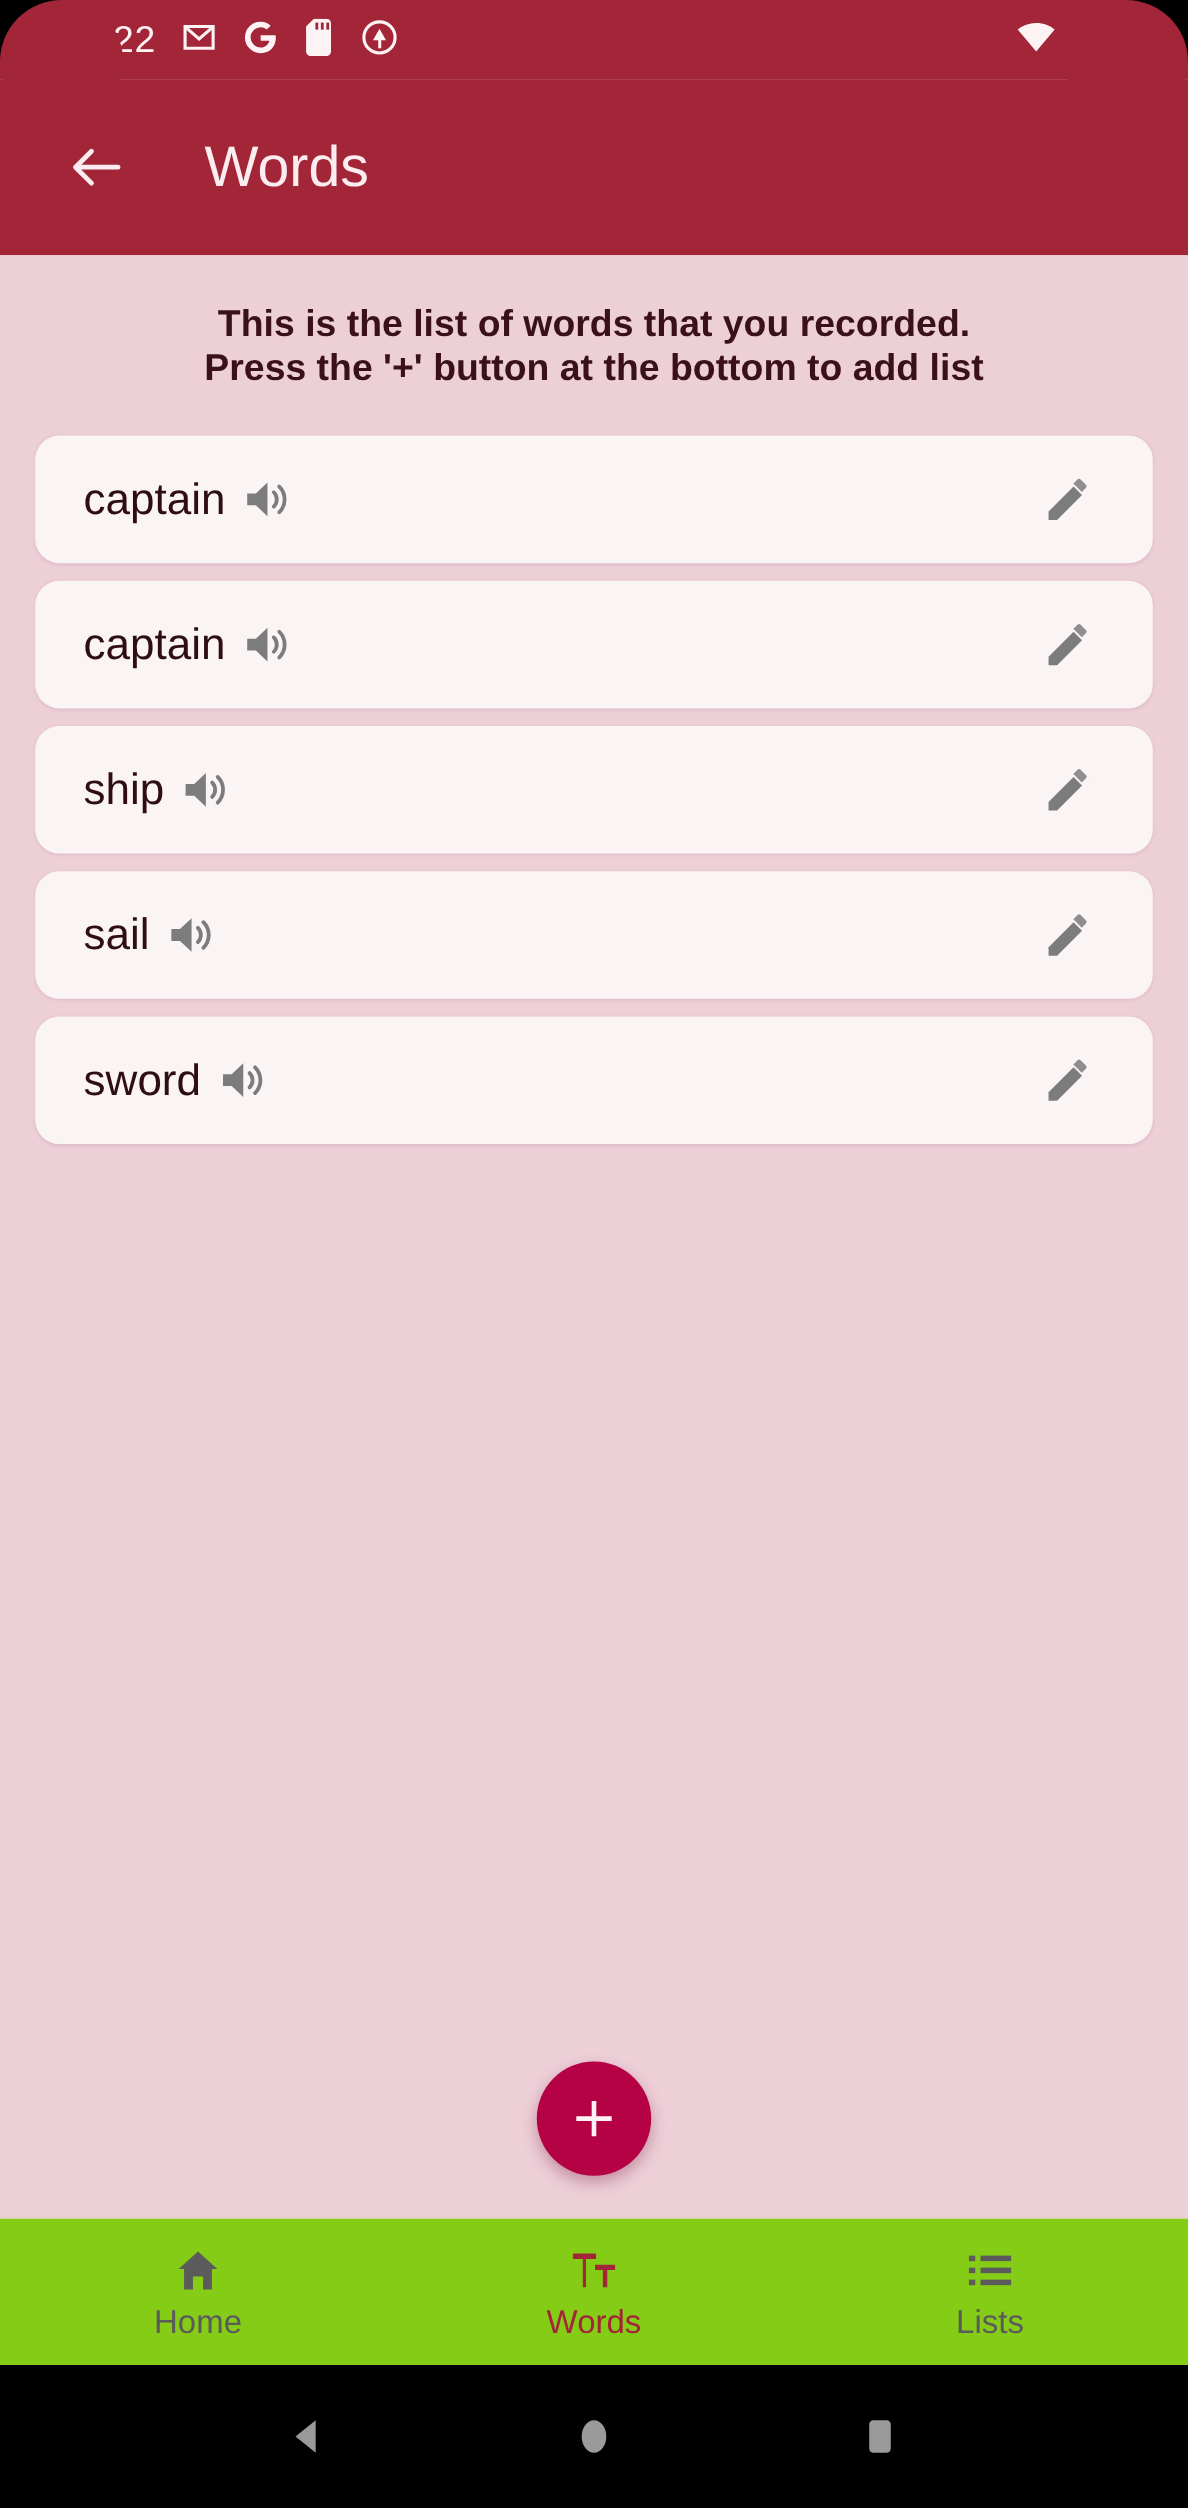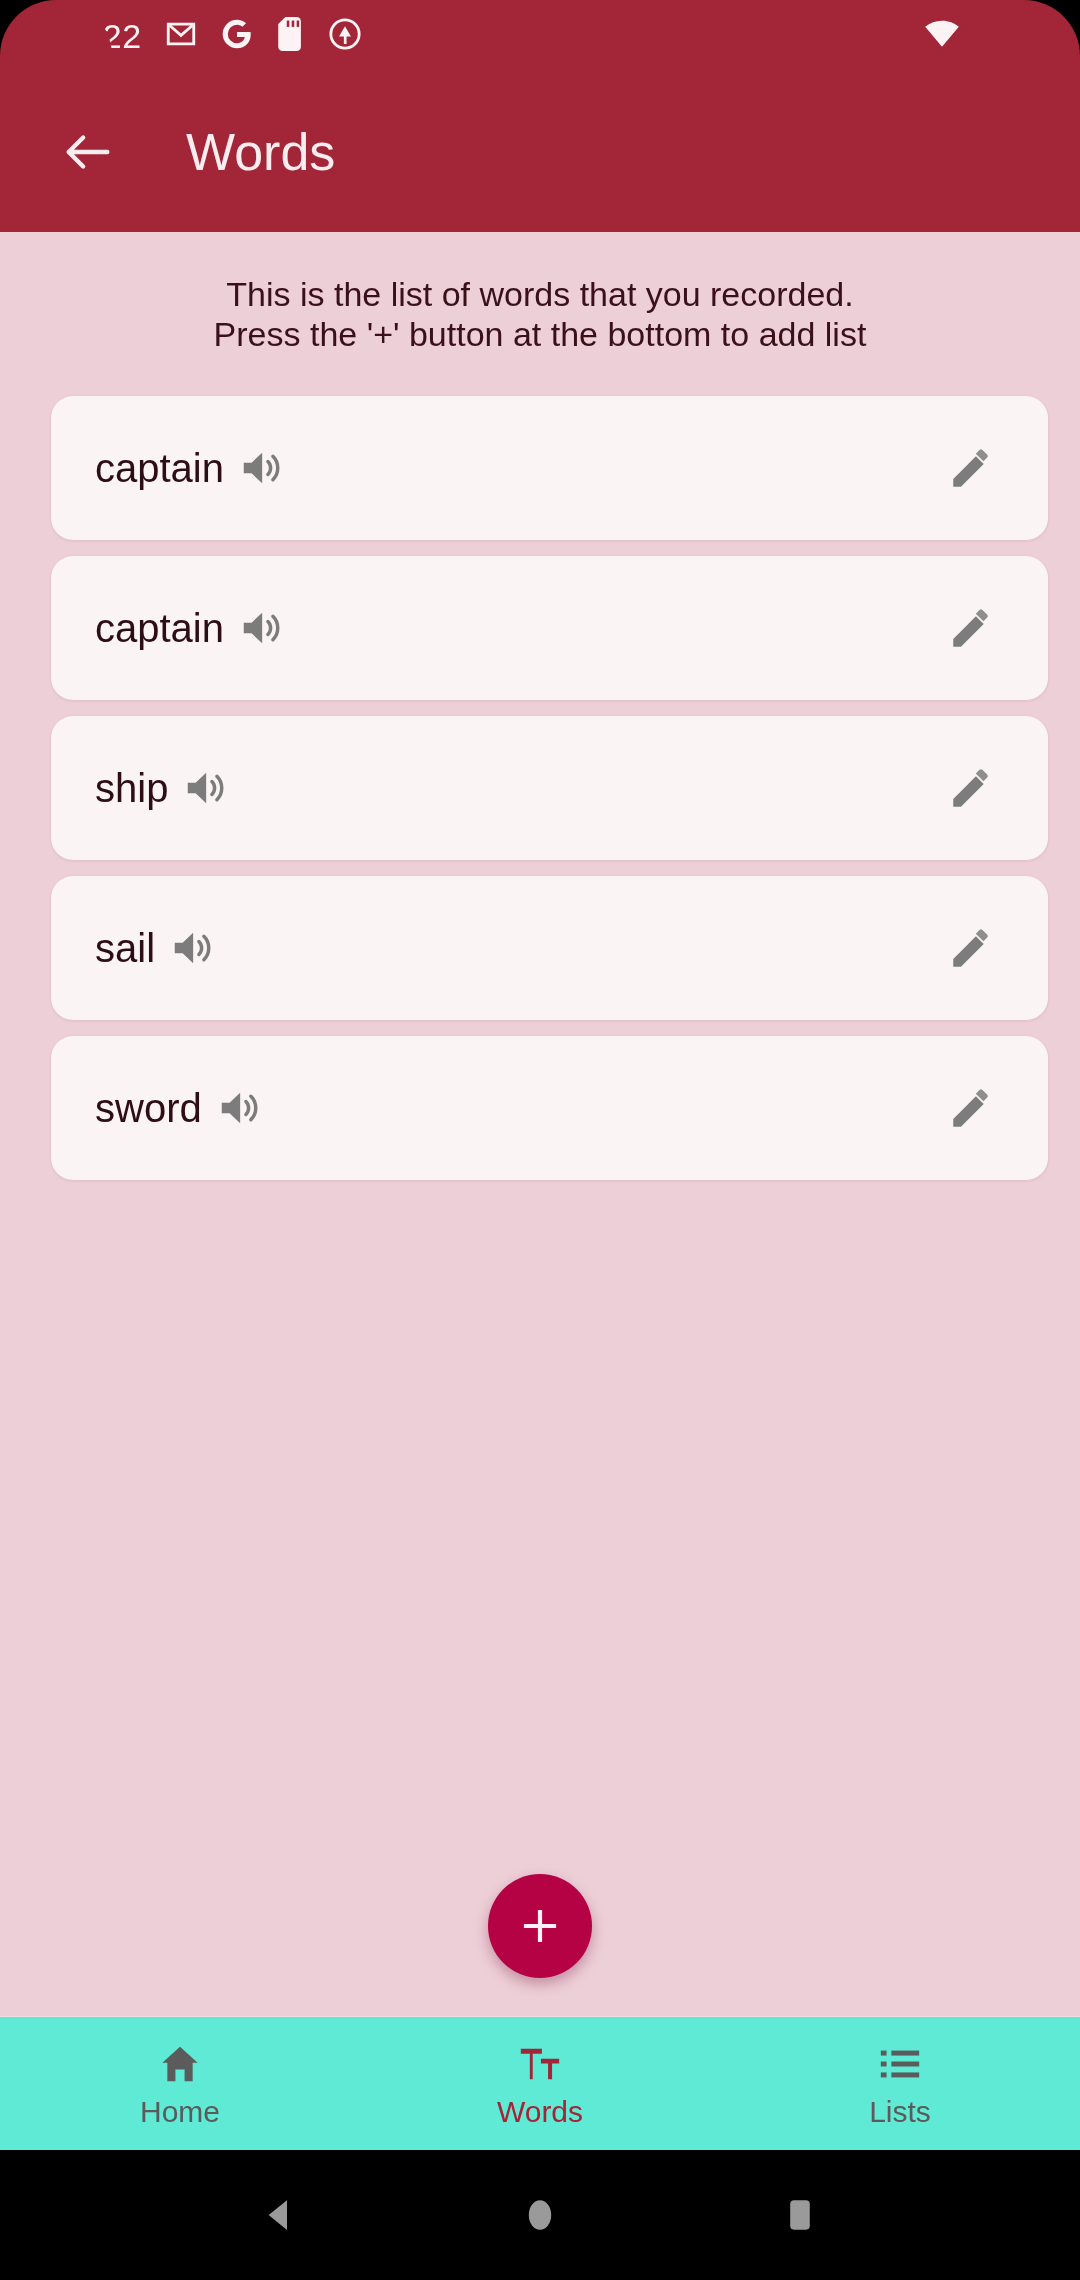--- a/index.html
+++ b/index.html
@@ -107,41 +107,41 @@
     flex-direction:column;
     overflow:hidden;
   }
 
   .intro {
     text-align:center;
     color:#3A1119;
     font-size:34px;
     line-height:1.18;
     padding:42px 30px 0 30px;
+    font-weight:bold;
   }
   .intro div { white-space:nowrap; }
 
   .word-list {
     margin-top:42px;
     padding:0 32px;
     display:flex;
     flex-direction:column;
     gap:16px;
   }
 
   .word-card {
     background:#FBF4F4;
     border-radius:22px;
-    height:144px;
+    height:116px;
     display:flex;
     align-items:center;
     padding:0 40px 0 44px;
     box-shadow:0 1px 3px rgba(90,30,45,0.10);
     cursor:pointer;
-    margin-left:19px;
   }
   .word-left {
     display:flex;
     align-items:center;
     gap:14px;
   }
   .word-text {
     font-size:40px;
     color:#2E0D14;
     line-height:1;
@@ -173,21 +173,21 @@
     align-items:center;
     justify-content:center;
     box-shadow:0 6px 14px rgba(110,10,45,0.33);
     cursor:pointer;
   }
 
   
   .bottom-nav {
     flex:0 0 auto;
     height:134px;
-    background:#5eead4;
+    background:#84cc16;
     display:flex;
     align-items:flex-end;
     border-top:1px solid #EFDFE2;
   }
   .nav-item {
     flex:1 1 0;
     display:flex;
     flex-direction:column;
     align-items:center;
     justify-content:center;

